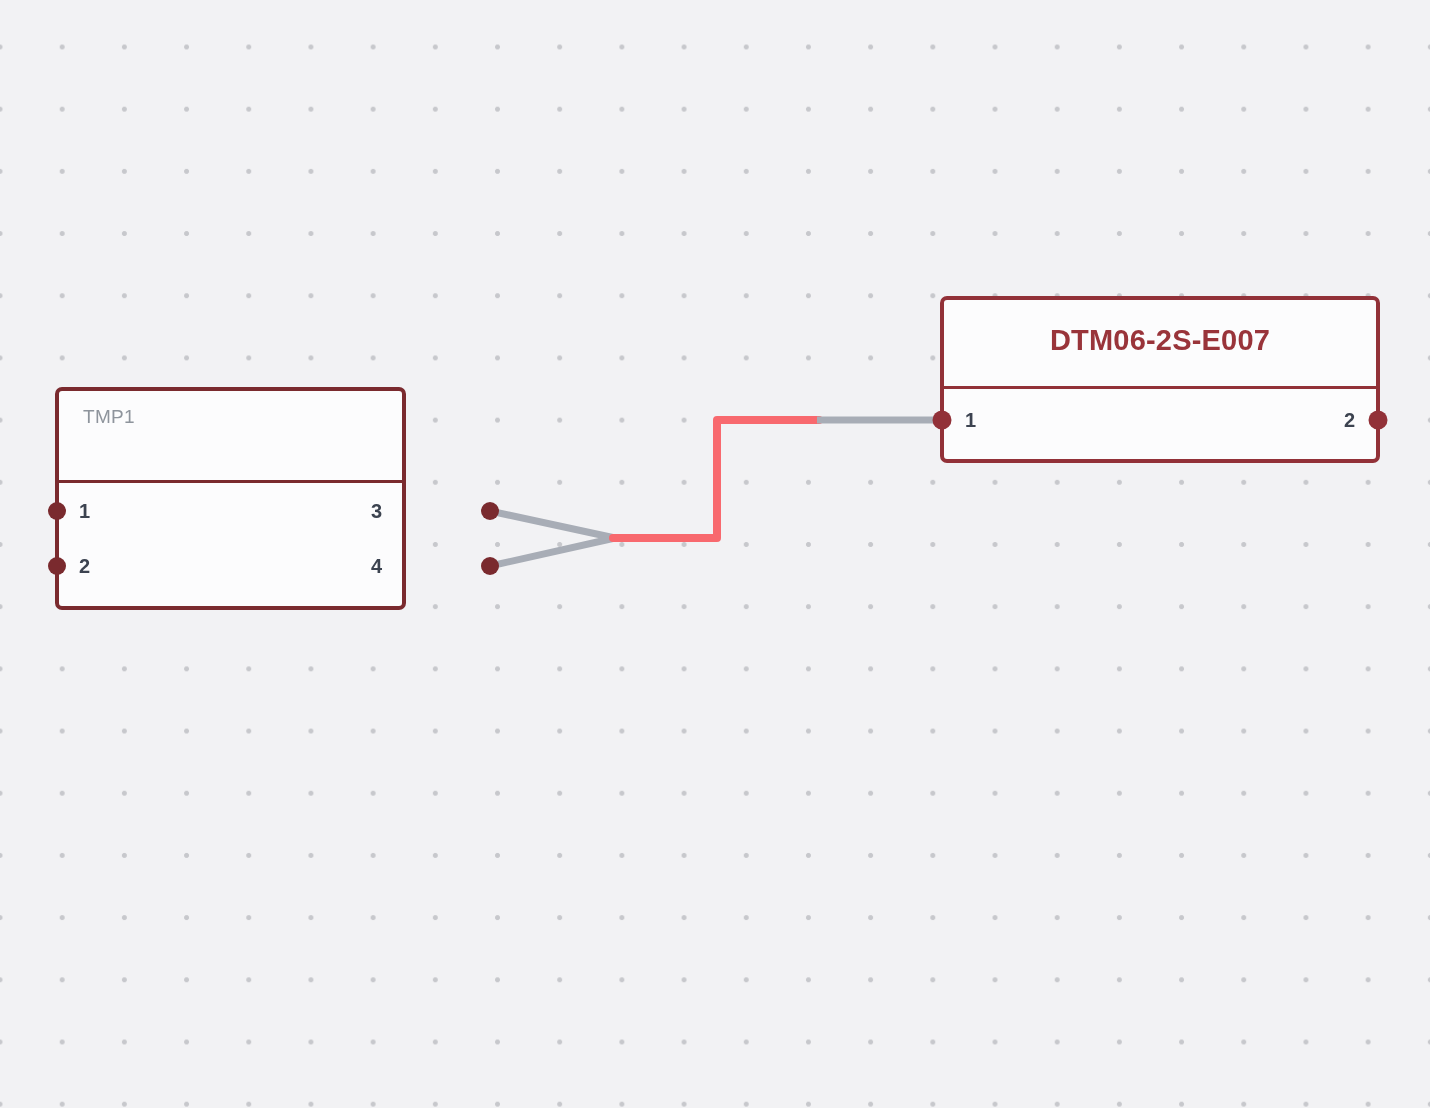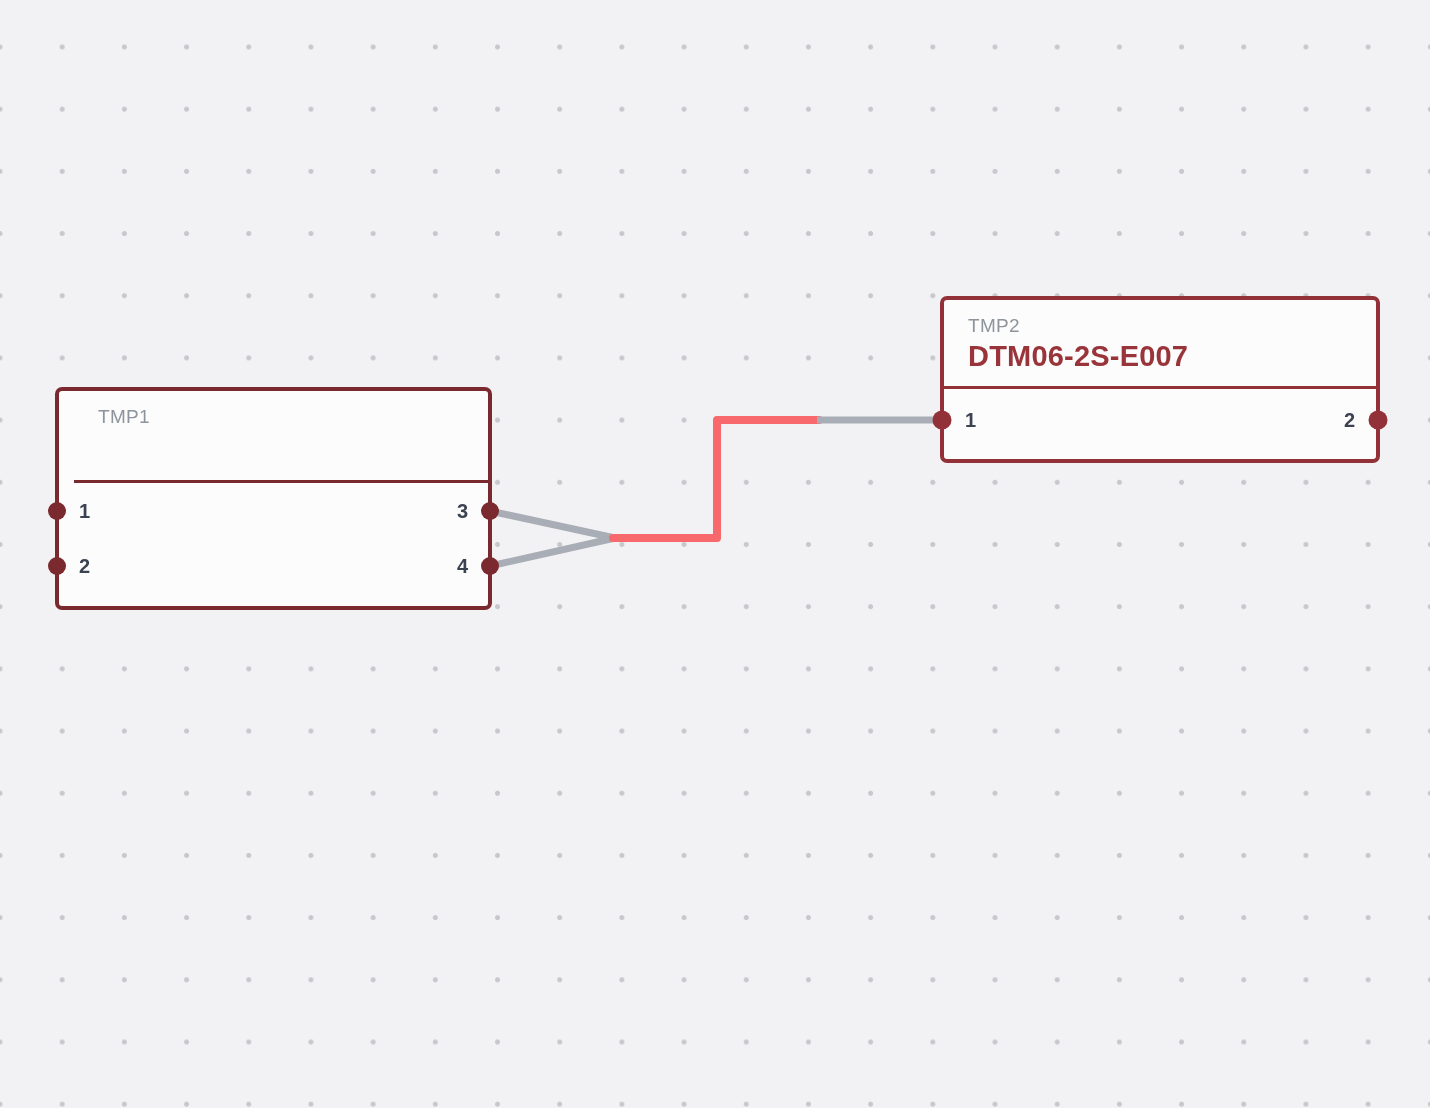--- a/index.html
+++ b/index.html
@@ -18,44 +18,45 @@
     background-position: -31.1px 15.9px;
   }
   .block {
     position: absolute;
     box-sizing: border-box;
     background: #fcfcfd;
     border: 4px solid #7a2a2e;
     border-radius: 7px;
     z-index: 1;
   }
-  .block.tmp1 { left: 55px;  top: 387px; width: 437px; height: 223px; border-color: #7a2a2e; padding-left: 15px; }
+  .block.tmp1 { left: 55px;  top: 387px; width: 351px; height: 223px; border-color: #7a2a2e; }
   .block.tmp2 { left: 940px; top: 296px; width: 440px; height: 167px; border-color: #923138; }
 
   .hdr {
     box-sizing: border-box;
     padding: 14px 24px 0 24px;
     border-bottom: 3px solid #7a2a2e;
   }
   .tmp1 .hdr { height: 92px; border-bottom-color: #7a2a2e; }
   .tmp2 .hdr { height: 89px; border-bottom-color: #923138; }
 
   .ref {
     font-size: 19px;
     line-height: 23px;
     color: #8e949c;
     letter-spacing: 0.3px;
   }
   .part {
     font-size: 29px;
     line-height: 33px;
     font-weight: bold;
-    margin-top: 3px;
+    margin-top: 10px;
     letter-spacing: 0.2px;
     white-space: nowrap;
+    text-align: center;
   }
   .tmp1 .part { color: #8b3136; }
   .tmp2 .part { color: #99343a; }
 
   .pin-label {
     position: absolute;
     font-size: 20px;
     font-weight: bold;
     color: #3c4350;
     transform: translateY(-50%);
@@ -79,21 +80,20 @@
       <div class="ref">TMP1</div>
     </div>
     <span class="pin-label" style="left:20px; top:120px">1</span>
     <span class="pin-label" style="left:20px; top:175px">2</span>
     <span class="pin-label" style="right:20px; top:120px">3</span>
     <span class="pin-label" style="right:20px; top:175px">4</span>
   </div>
 
   <div class="block tmp2">
     <div class="hdr">
-      <div class="ref">TMP2</div>
       <div class="part">DTM06-2S-E007</div>
     </div>
     <span class="pin-label" style="left:21px; top:120px">1</span>
     <span class="pin-label" style="right:21px; top:120px">2</span>
   </div>
 
   <svg class="wire-layer" width="1430" height="1108" viewBox="0 0 1430 1108">
 
     <path d="M490 511 L615 538" fill="none" stroke-width="7" stroke-linecap="round" stroke="#a8adb6"></path>
     <path d="M490 566 L615 538" fill="none" stroke-width="7" stroke-linecap="round" stroke="#a8adb6"></path>

